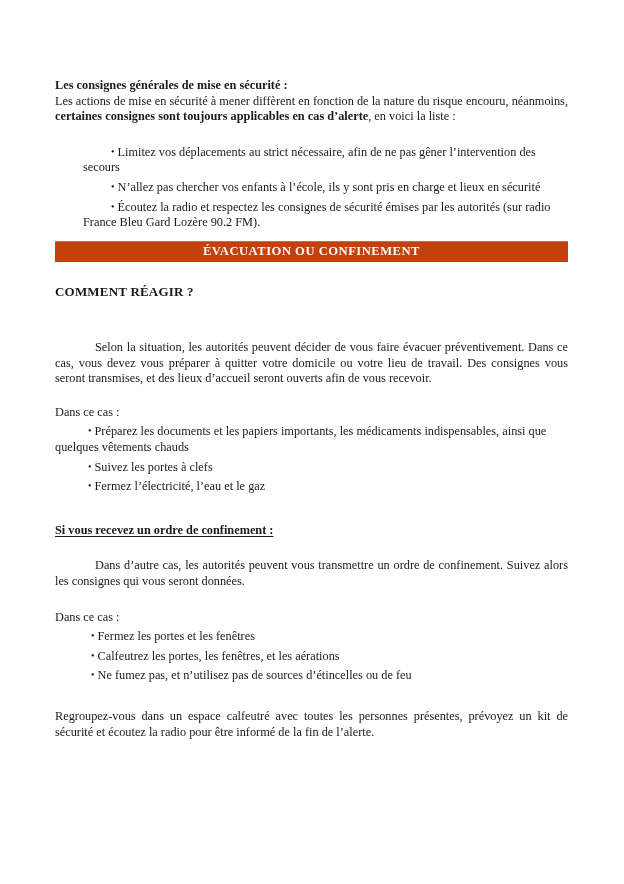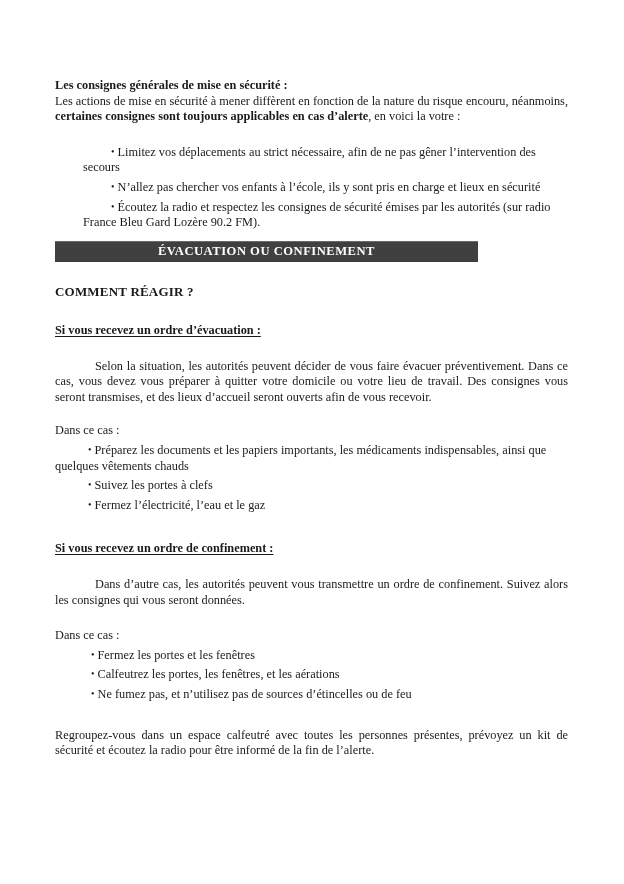--- a/index.html
+++ b/index.html
@@ -82,23 +82,23 @@
     text-indent: 28px;
     padding-left: 0;
     margin-left: 0;
   }
 
   
   .banner {
     position: absolute;
     left: 55px;
     top: 241px;
-    width: 423px;
+    width: 513px;
     height: 21px;
-    background: #404040;
+    background: #c2410c;
     display: flex;
     align-items: center;
     justify-content: center;
     box-shadow: inset 0 1px 0 rgba(255,255,255,0.22),
                 inset 0 -1px 0 rgba(0,0,0,0.06);
   }
 
   .banner-text {
     color: #ffffff;
     font-weight: bold;
@@ -139,21 +139,21 @@
 </head>
 <body>
 
 <div class="page">
 
   <div class="content">
 
     <div>
       <p class="lead-bold">Les consignes générales de mise en sécurité :</p>
 
-      <p class="para"><span>Les actions de mise en sécurité à mener diffèrent en fonction de la nature du risque encouru, néanmoins, </span><span class="bold">certaines consignes sont toujours applicables en cas d’alerte</span><span>, en voici la votre :</span></p>
+      <p class="para"><span>Les actions de mise en sécurité à mener diffèrent en fonction de la nature du risque encouru, néanmoins, </span><span class="bold">certaines consignes sont toujours applicables en cas d’alerte</span><span>, en voici la liste :</span></p>
 
       <div class="sp-16"></div>
 
       <ul class="bullets hanging" style="margin-left:28px;">
         <li><span class="bul">•</span><span>Limitez vos déplacements au strict nécessaire, afin de ne pas gêner l’intervention des secours</span></li>
         <li><span class="bul">•</span><span>N’allez pas chercher vos enfants à l’école, ils y sont pris en charge et lieux en sécurité</span></li>
         <li><span class="bul">•</span><span>Écoutez la radio et respectez les consignes de sécurité émises par les autorités (sur radio France Bleu Gard Lozère 90.2 FM).</span></li>
       </ul>
     </div>
 
@@ -163,21 +163,20 @@
     <span class="banner-text">ÉVACUATION OU CONFINEMENT</span>
   </div>
 
   <div class="content" style="top:284px;">
 
     <p class="h-caps">COMMENT RÉAGIR ?</p>
 
     <div class="sp-20"></div>
 
     <div>
-      <span class="h-underline">Si vous recevez un ordre d’évacuation :</span>
 
       <div class="sp-20"></div>
 
       <p class="para justify first-indent">Selon la situation, les autorités peuvent décider de vous faire évacuer préventivement. Dans ce cas, vous devez vous préparer à quitter votre domicile ou votre lieu de travail. Des consignes vous seront transmises, et des lieux d’accueil seront ouverts afin de vous recevoir.</p>
 
       <div class="sp-18"></div>
 
       <p class="para">Dans ce cas :</p>
 
       <ul class="bullets hanging" style="margin-left:33px;">

